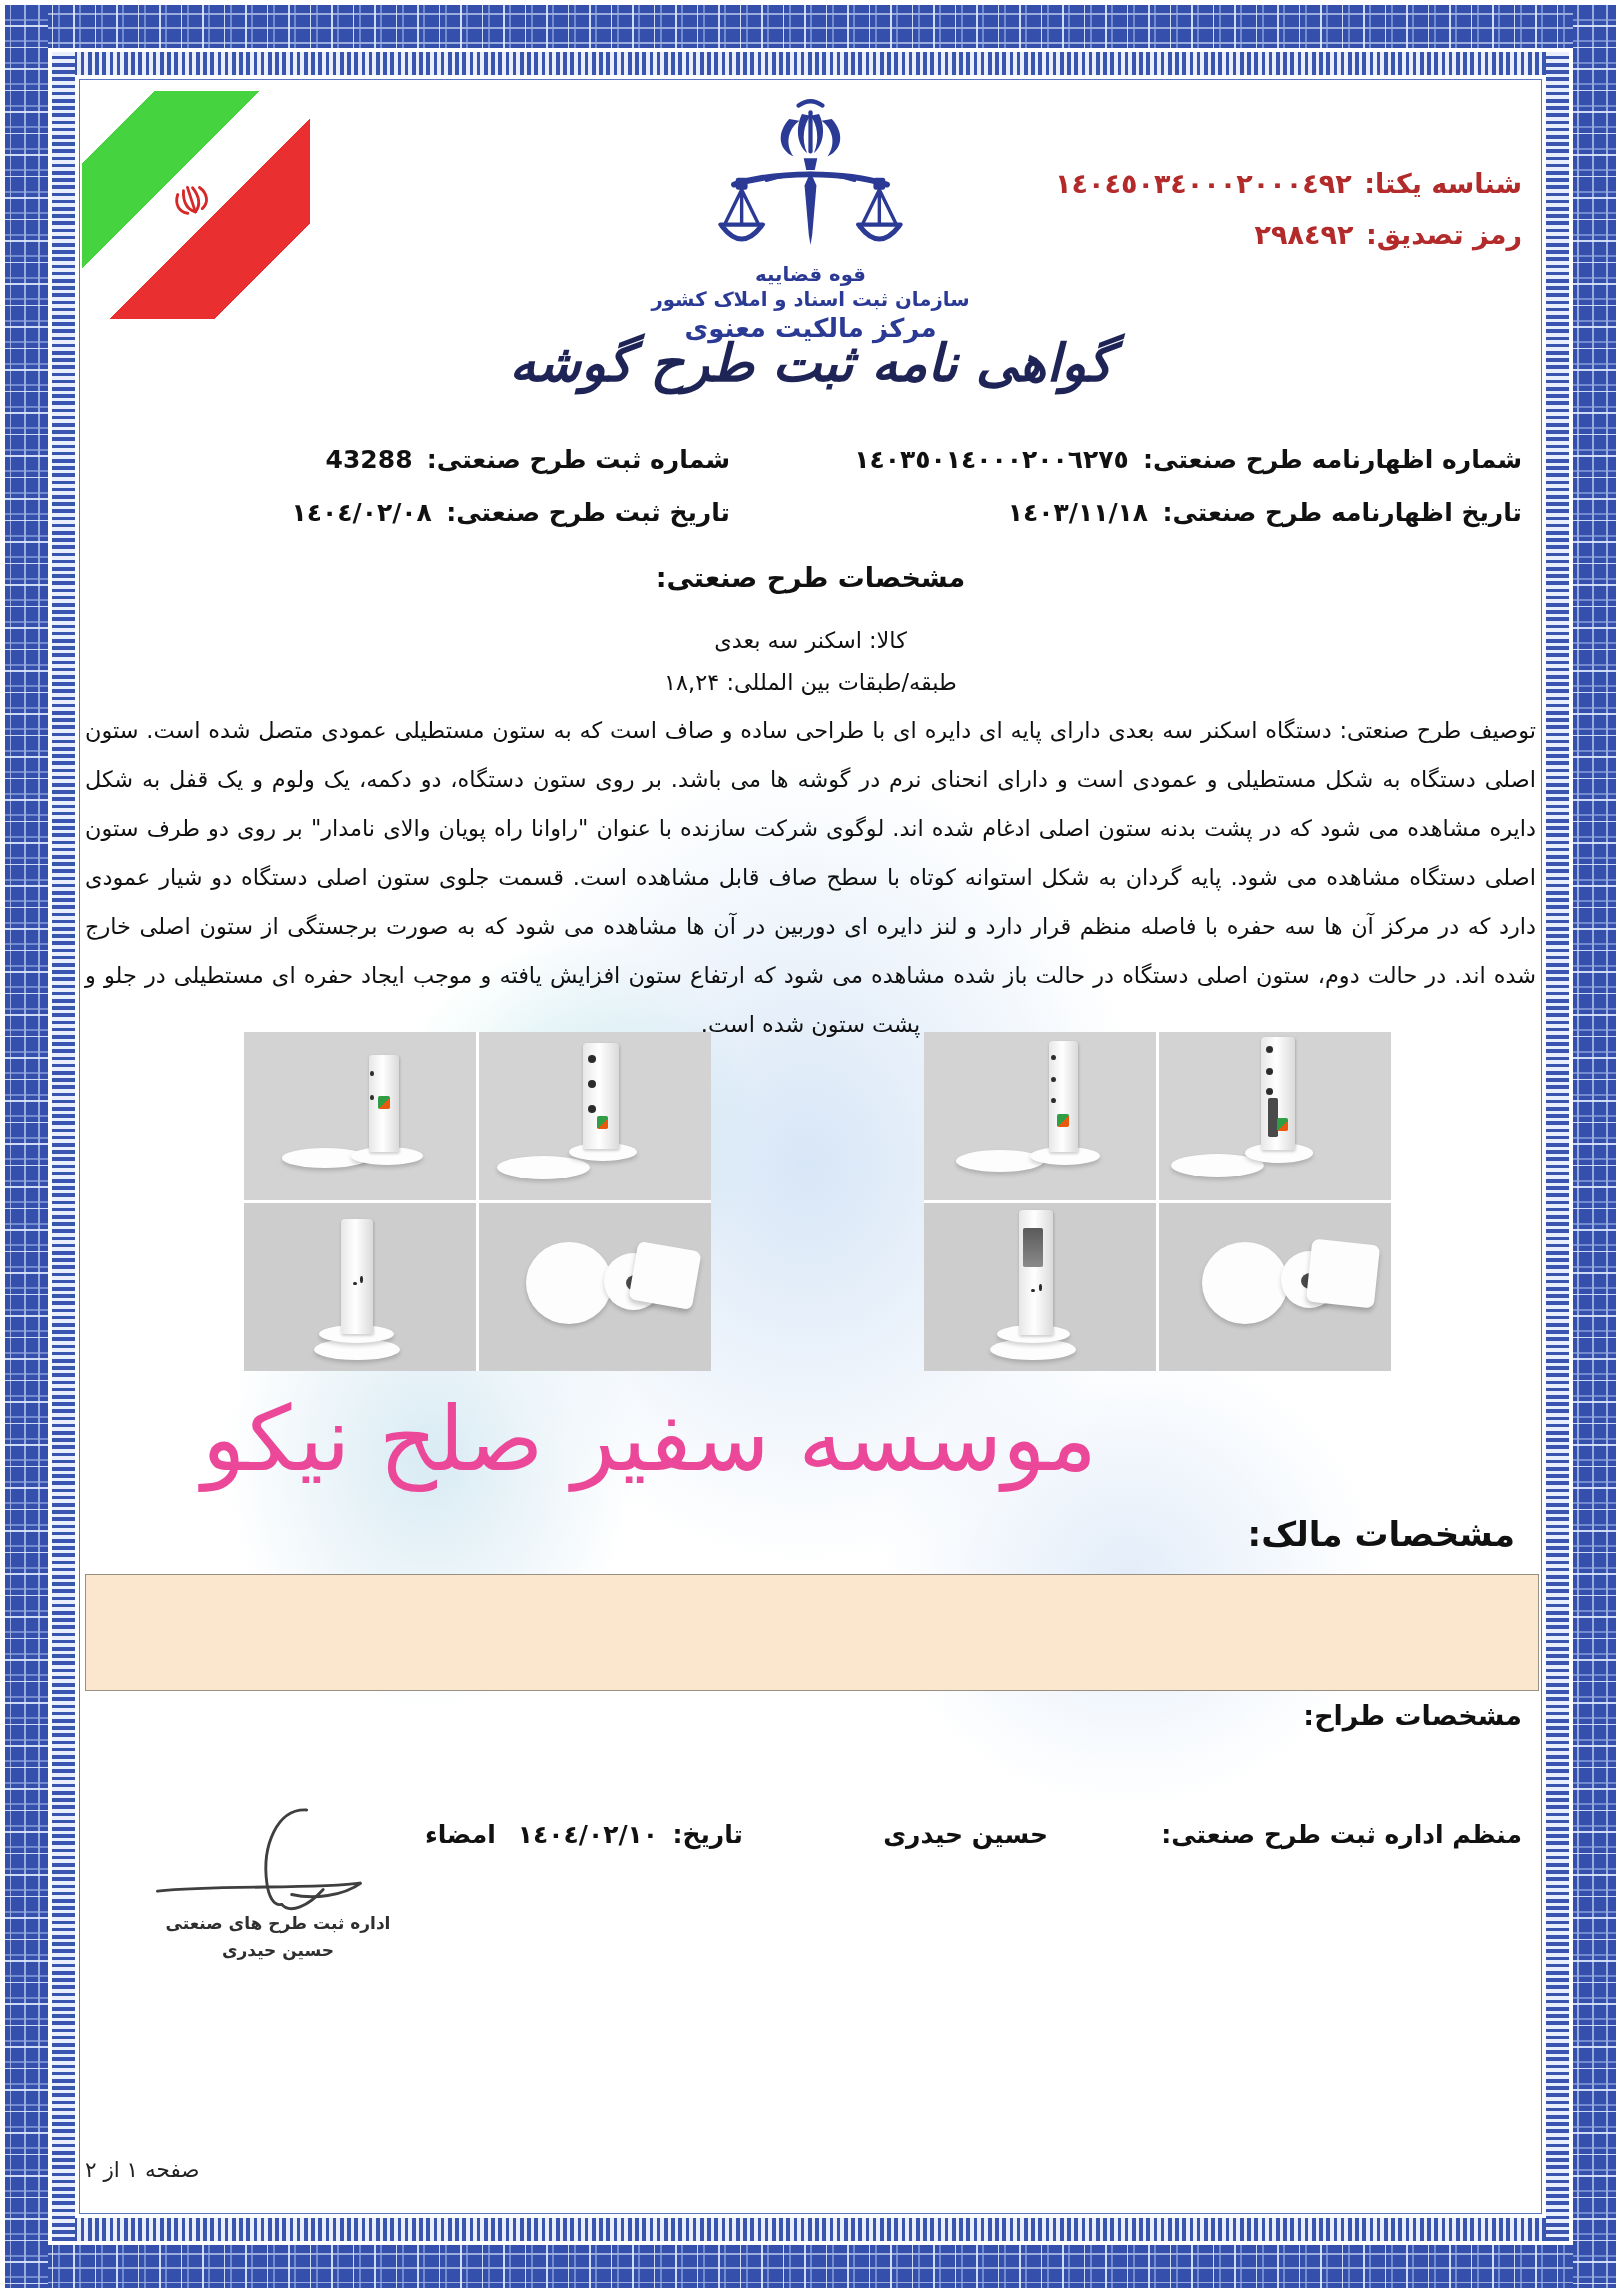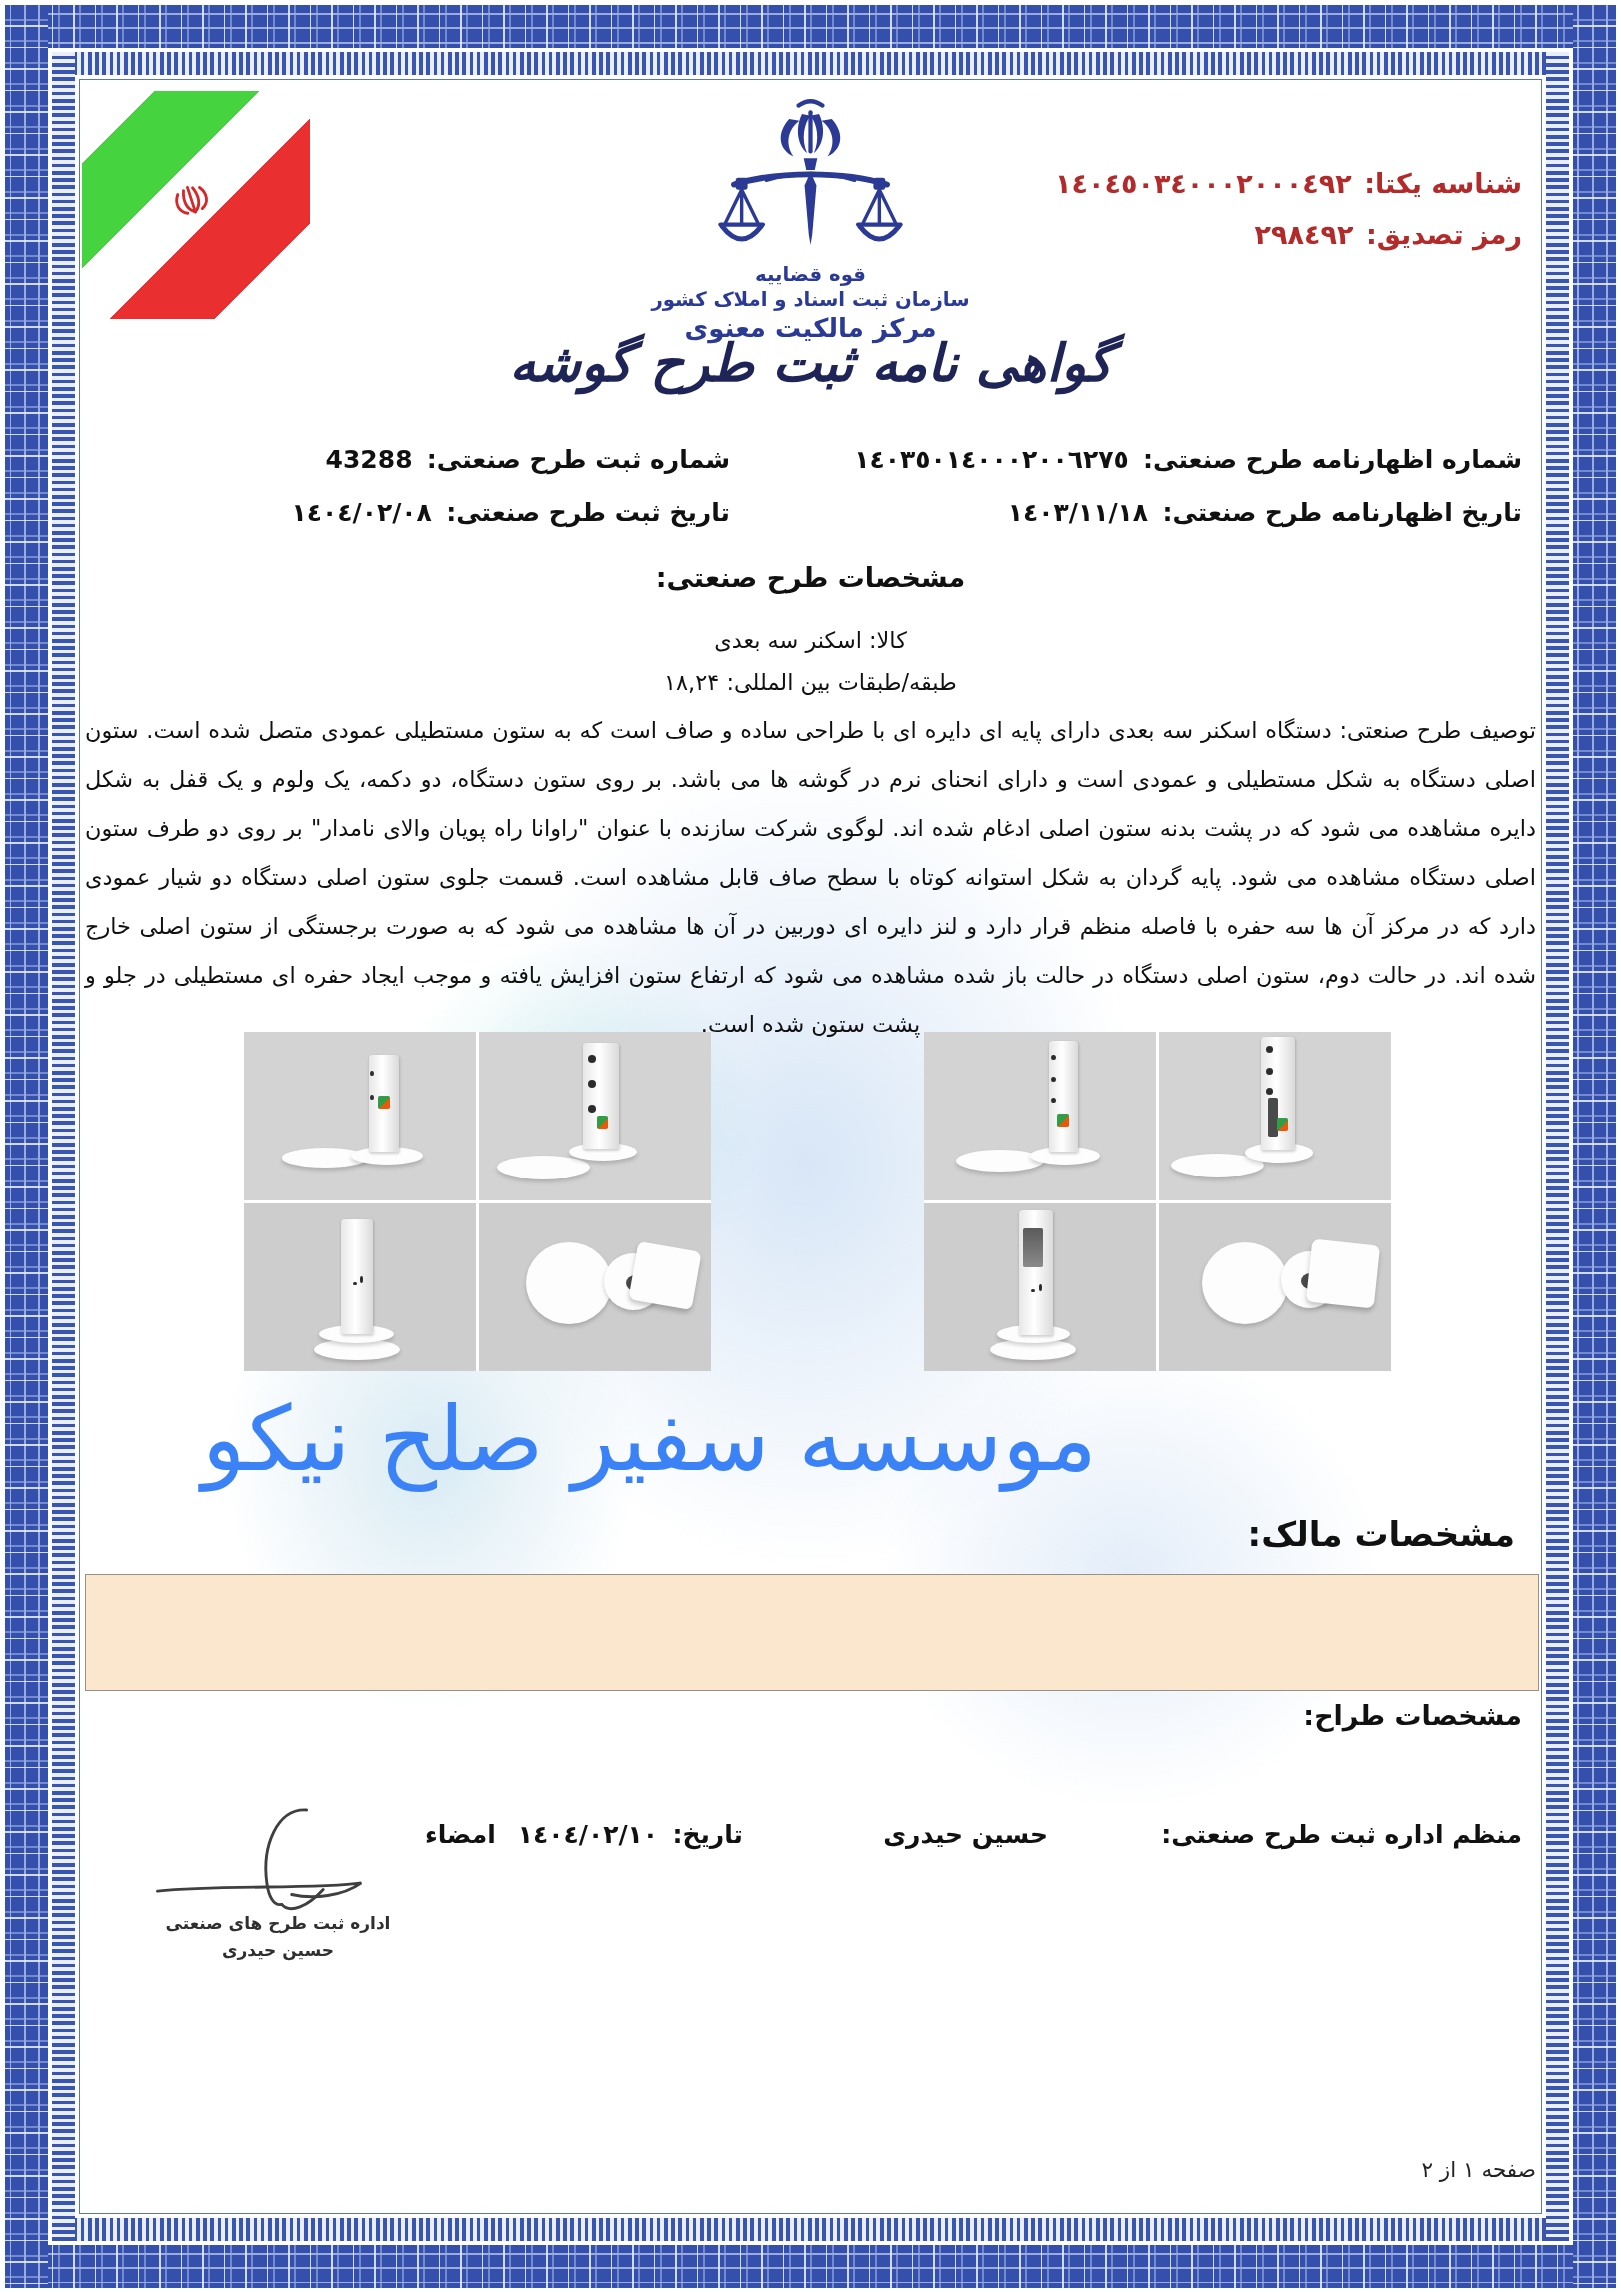--- a/index.html
+++ b/index.html
@@ -65,35 +65,35 @@
   .cell.alt{background:#cdcdcd;}
   .ellipse{position:absolute;border-radius:50%;background:#fdfdfd;box-shadow:0 2.7px 4.5px rgba(0,0,0,.18);}
   .colm{position:absolute;border-radius:3.6px;background:linear-gradient(90deg,#e7e7e7,#ffffff 45%,#dadada);box-shadow:0.9px 1.8px 2.7px rgba(0,0,0,.18);}
   .dot{position:absolute;border-radius:50%;background:#2c2c2c;}
   .chip{position:absolute;width:11.6px;height:13.4px;background:linear-gradient(135deg,#2f9e44 55%,#e8590c 55%);border-radius:1.8px;}
   .slot{position:absolute;background:#4a4a4a;border-radius:1.8px;}
   .sq{position:absolute;background:#fdfdfd;border-radius:7.2px;box-shadow:0 3.6px 5.4px rgba(0,0,0,.22);}
 
   
   .wmark{position:absolute;left:54px;top:1386px;width:1191px;text-align:center;direction:rtl;
-    font-size:90px;color:#3b82f6;z-index:3;font-weight:500;letter-spacing:-1.8px;}
+    font-size:90px;color:#ec4899;z-index:3;font-weight:500;letter-spacing:-1.8px;}
 
   .peach{position:absolute;left:85px;right:82px;top:1574px;height:115px;background:#fbe7cd;border:0.9px solid #979083;z-index:3;}
 
   
   .sig{position:absolute;left:134px;top:1805px;z-index:3;}
   .stamp{position:absolute;left:148px;width:260px;text-align:center;direction:rtl;font-weight:bold;color:#2f2f2f;z-index:3;}
   .stamp.s1{top:1913px;font-size:17px;}
   .stamp.s2{top:1940px;font-size:17px;}
   .dgroup .gap{margin-right:22px;}
 
   
   .note{position:absolute;left:85px;right:85px;top:2078px;text-align:center;direction:rtl;font-size:23px;font-weight:bold;color:#111;z-index:3;}
   .note .lnk{font-family:"DejaVu Sans",sans-serif;font-size:27px;direction:ltr;unicode-bidi:embed;margin:0 9px;color:#000;cursor:pointer;}
-  .pageno{position:absolute;left:85px;right:85px;top:2157px;text-align:right;direction:rtl;font-size:21.5px;color:#222;z-index:3;}
+  .pageno{position:absolute;left:85px;right:85px;top:2157px;text-align:left;direction:rtl;font-size:21.5px;color:#222;z-index:3;}
 </style>
 </head>
 <body>
 
 <div class="page">
 
   <div class="blob" style="left:466px;top:761px;width:681px;height:806px;background:radial-gradient(closest-side,rgba(176,205,238,.5),rgba(176,205,238,0));"></div>
   <div class="blob" style="left:224px;top:1209px;width:412px;height:502px;background:radial-gradient(closest-side,rgba(170,210,230,.45),rgba(170,210,230,0));"></div>
   <div class="blob" style="left:878px;top:1343px;width:502px;height:466px;background:radial-gradient(closest-side,rgba(185,210,240,.4),rgba(185,210,240,0));"></div>
   <div class="blob" style="left:385px;top:940px;width:376px;height:376px;background:radial-gradient(closest-side,rgba(140,215,215,.35),rgba(140,215,215,0));"></div>

